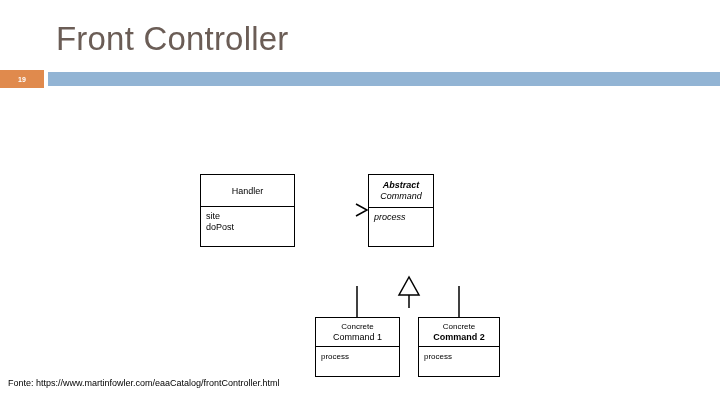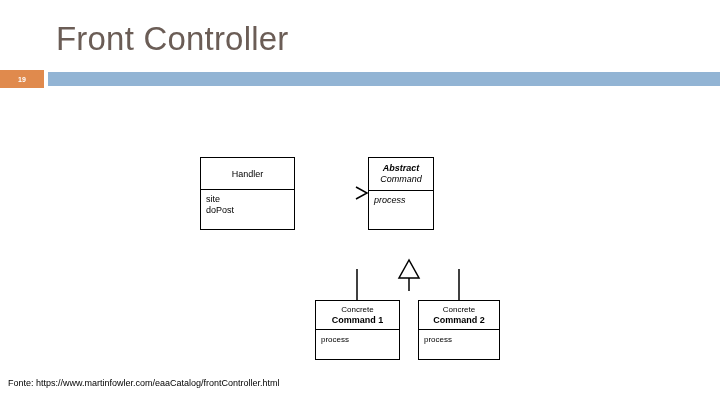--- a/index.html
+++ b/index.html
@@ -81,21 +81,21 @@
     font-size: 21px;
     line-height: 29px;
     color: #000000;
     font-weight: 400;
   }
 
   
   .uml-canvas {
     position: absolute;
     left: 190px;
-    top: 145px;
+    top: 162px;
     width: 345px;
     height: 230px;
   }
   .uml-canvas svg {
     display: block;
   }
   .uml-box {
     position: absolute;
     border: 1.5px solid #000000;
     background: #ffffff;
@@ -125,21 +125,21 @@
 
   
   #box-abstract { left: 178px; top: 12px; width: 66px; height: 73px; }
   #box-abstract .uml-head { height: 33px; font-size: 9px; font-style: italic; font-weight: 700; line-height: 11px;}
   #box-abstract .uml-head .sub { font-weight: 400; font-style: italic; }
   #box-abstract .uml-ops { font-size: 9px; font-style: italic; }
 
   
   #box-concrete1 { left: 125px; top: 155px; width: 85px; height: 60px; }
   #box-concrete1 .uml-head { height: 29px; font-size: 8px; line-height: 10px;}
-  #box-concrete1 .uml-head .strong { font-weight: 700; font-size: 9px; }
+  #box-concrete1 .uml-head .strong { font-weight: 400; font-size: 9px; }
   #box-concrete1 .uml-ops { font-size: 8px; }
 
   
   #box-concrete2 { left: 228px; top: 155px; width: 82px; height: 60px; }
   #box-concrete2 .uml-head { height: 29px; font-size: 8px; line-height: 10px;}
   #box-concrete2 .uml-head .strong { font-weight: 700; font-size: 9px; }
   #box-concrete2 .uml-ops { font-size: 8px; }
 
   
   .source-note {

